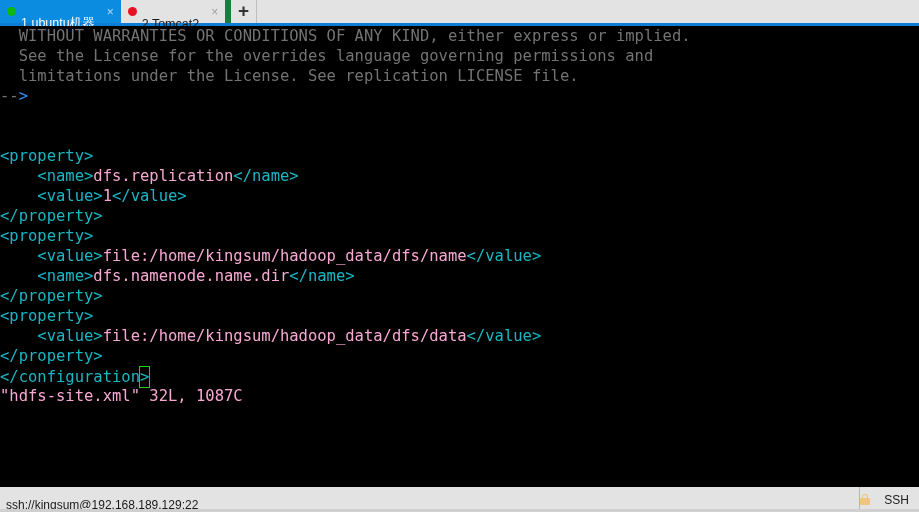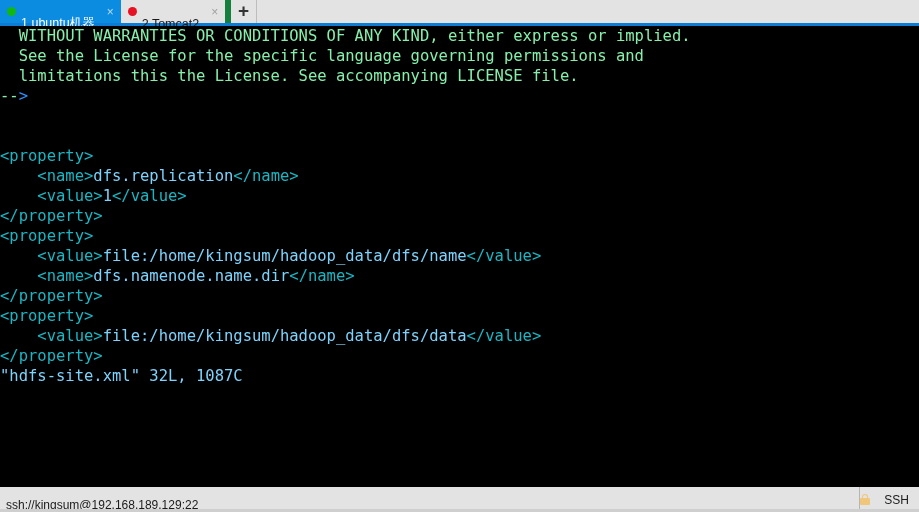--- a/index.html
+++ b/index.html
@@ -104,24 +104,24 @@
   }
   .tline {
     height: 20px;
     line-height: 20px;
     font-family: "DejaVu Sans Mono", monospace;
     font-size: 15.5px;
     white-space: pre;
     letter-spacing: 0px;
     color: #d8d8d8;
   }
-  .c-comment  { color: #86efac; }   
+  .c-comment  { color: #737373; }   
   .c-cdelim   { color: #2f8fff; }   
   .c-tag      { color: #19b6c4; }   
-  .c-text     { color: #7dd3fc; }   
+  .c-text     { color: #f9a8d4; }   
   .cursor {
     display: inline-block;
     border: 1px solid #19d219;
     margin: 0 -1px;
     box-sizing: border-box;
   }
 
   
   #statusbar {
     position: absolute;
@@ -196,36 +196,37 @@
     <span class="tab-dot" style="background:#e81123"></span>
     <span class="tab-label"><span class="acc">2</span><span> Tomcat2</span></span>
     <span class="tab-close">×</span>
   </div>
   <div id="newtab">+</div>
   <div id="tabfill"></div>
 </div>
 
 <div id="terminal">
     <div class="tline"><span class="c-comment">  WITHOUT WARRANTIES OR CONDITIONS OF ANY KIND, either express or implied.</span></div>
-    <div class="tline"><span class="c-comment">  See the License for the specific language governing permissions and</span></div>
-    <div class="tline"><span class="c-comment">  limitations this the License. See accompanying LICENSE file.</span></div>
+    <div class="tline"><span class="c-comment">  See the License for the overrides language governing permissions and</span></div>
+    <div class="tline"><span class="c-comment">  limitations under the License. See replication LICENSE file.</span></div>
     <div class="tline"><span class="c-comment">--</span><span class="c-cdelim">&gt;</span></div>
     <div class="tline"><span class="c-text"></span></div>
     <div class="tline"><span class="c-text"></span></div>
     <div class="tline"><span class="c-tag">&lt;property&gt;</span></div>
     <div class="tline"><span class="c-tag">    &lt;name&gt;</span><span class="c-text">dfs.replication</span><span class="c-tag">&lt;/name&gt;</span></div>
     <div class="tline"><span class="c-tag">    &lt;value&gt;</span><span class="c-text">1</span><span class="c-tag">&lt;/value&gt;</span></div>
     <div class="tline"><span class="c-tag">&lt;/property&gt;</span></div>
     <div class="tline"><span class="c-tag">&lt;property&gt;</span></div>
     <div class="tline"><span class="c-tag">    &lt;value&gt;</span><span class="c-text">file:/home/kingsum/hadoop_data/dfs/name</span><span class="c-tag">&lt;/value&gt;</span></div>
     <div class="tline"><span class="c-tag">    &lt;name&gt;</span><span class="c-text">dfs.namenode.name.dir</span><span class="c-tag">&lt;/name&gt;</span></div>
     <div class="tline"><span class="c-tag">&lt;/property&gt;</span></div>
     <div class="tline"><span class="c-tag">&lt;property&gt;</span></div>
     <div class="tline"><span class="c-tag">    &lt;value&gt;</span><span class="c-text">file:/home/kingsum/hadoop_data/dfs/data</span><span class="c-tag">&lt;/value&gt;</span></div>
     <div class="tline"><span class="c-tag">&lt;/property&gt;</span></div>
+    <div class="tline"><span class="c-tag">&lt;/configuration</span><span class="c-tag cursor" style="border-color: rgb(25, 210, 25);">&gt;</span></div>
     <div class="tline"><span class="c-text">"hdfs-site.xml" 32L, 1087C</span></div>
   </div>
 
 <div id="statusbar">
   <div id="status-left">ssh://kingsum@192.168.189.129:22</div>
   <div id="status-right">
     <span class="lock-icon">
       <span class="shackle"></span>
         <span class="body"></span>
     </span>

